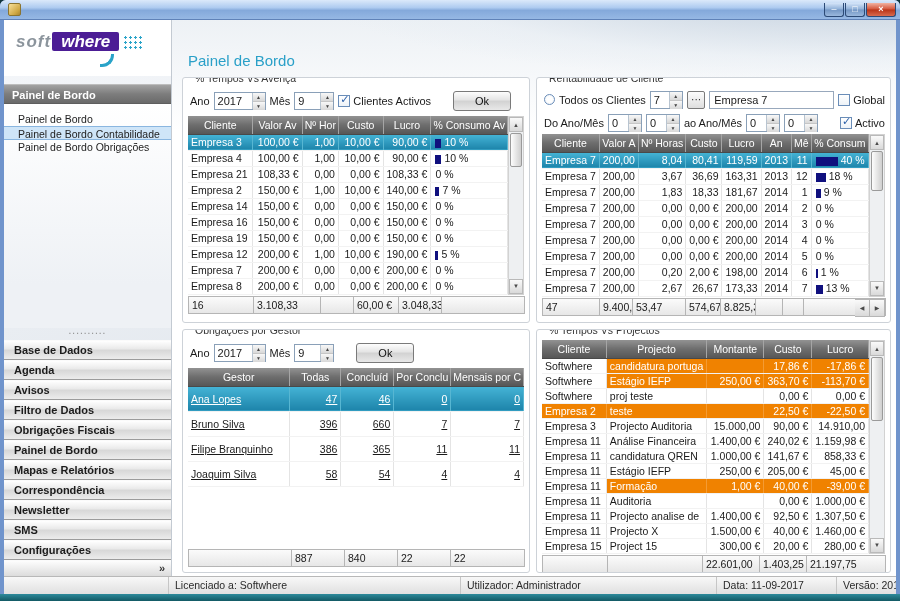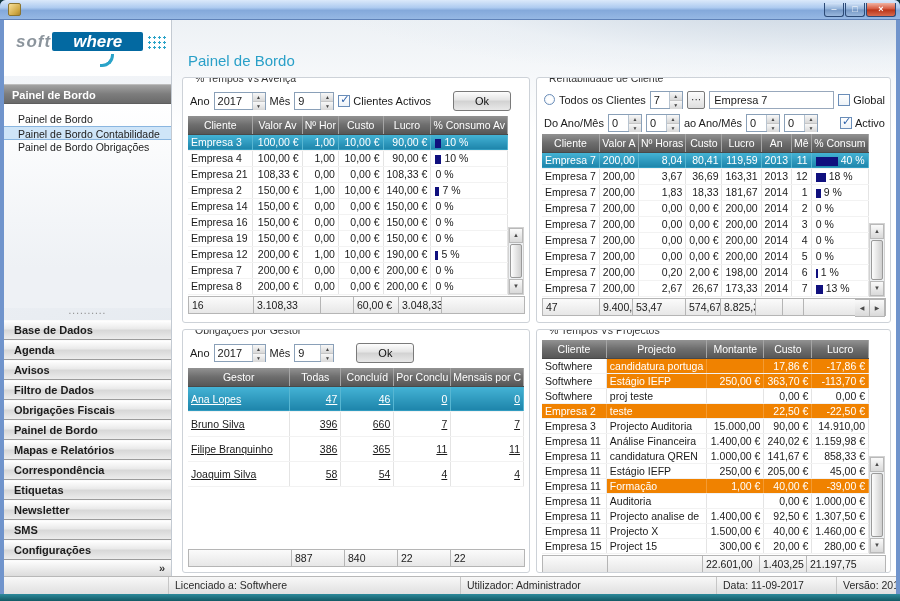--- a/index.html
+++ b/index.html
@@ -20,22 +20,22 @@
 
   
   .mid { flex:1 1 auto; display:flex; padding:0 4px; min-height:0; }
   .app { flex:1; display:flex; background:#fff; min-width:0; }
 
   
   .sidebar { width:168px; flex:0 0 168px; display:flex; flex-direction:column;
     background:linear-gradient(160deg,#f5f7fa,#dde3ea); border-right:1px solid #c3cad2; }
   .logo { height:56px; flex:0 0 56px; background:#fff; padding:12px 0 0 12px; position:relative; }
   .l-soft { color:#8b949c; font-style:italic; font-weight:bold; font-size:17px; letter-spacing:1px; }
-  .l-where { background:#0369a1; color:#fff; font-style:italic; font-weight:bold; font-size:17px;
-    padding:0 21px; border-radius:2px; margin-left:1px; }
+  .l-where { background:#4c1d95; color:#fff; font-style:italic; font-weight:bold; font-size:17px;
+    padding:0 9px; border-radius:2px; margin-left:1px; }
   .l-grid { display:inline-block; width:20px; height:15px; margin-left:4px; vertical-align:middle;
     background-image:radial-gradient(#29a3c8 1.3px, rgba(0,0,0,0) 1.4px); background-size:5px 5px; }
   .l-tail { position:absolute; left:96px; top:34px; width:14px; height:13px;
     border-right:3px solid #29a3c8; border-bottom:3px solid #29a3c8; border-radius:0 0 12px 0; }
   .side-gap { height:8px; flex:0 0 8px; }
   .side-header { height:20px; flex:0 0 20px; line-height:20px; padding-left:8px; color:#fff; font-weight:bold;
     font-size:11px; background:linear-gradient(#a3a3a3,#7d7d7d 50%,#6a6a6a); border-top:1px solid #bdbdbd;
     border-bottom:1px solid #5e5e5e; }
   .subitems { flex:1 1 auto; background:linear-gradient(#ffffff,#eef1f5 80%); padding-top:8px; min-height:0; overflow:hidden; }
   .subitem { height:14px; line-height:14px; font-size:10.5px; color:#222; padding-left:14px;
@@ -87,21 +87,21 @@
   .radio { width:11px; height:11px; border:1px solid #6a8db8; border-radius:50%;
     background:radial-gradient(#ffffff 40%,#e8eef5); flex:0 0 11px; }
   .dots-btn { width:20px; height:18px; border:1px solid #7a7a7a; border-radius:2px; font-size:10px;
     line-height:15px; text-align:center; background:linear-gradient(#fcfcfc,#dedede); cursor:default; }
   .tfield { border:1px solid #98a8bc; background:#fff; height:18px; line-height:16px; padding:0 4px;
     font-size:11px; width:136px; overflow:hidden; }
   .ml-auto { margin-left:auto; }
   .lbl-clip { max-width:32px; overflow:hidden; display:inline-block; }
 
   
-  .twrap { display:flex; flex:0 0 auto; min-width:0;align-items:flex-end; }
+  .twrap { display:flex; flex:0 0 auto; min-width:0; }
   table { border-collapse:collapse; table-layout:fixed; }
   thead th { background:linear-gradient(#929292,#6d6d6d 50%,#575757); color:#fff; font-weight:normal;
     font-size:10.5px; height:18px; border-right:1px solid #a5a5a5; border-bottom:1px solid #494949;
     overflow:hidden; white-space:nowrap; text-align:center; padding:0 2px; cursor:default; }
   tbody td { font-size:10.5px; border-right:1px solid #e4e4e4; border-bottom:1px solid #f2f2f2;
     padding:0 3px; overflow:hidden; white-space:nowrap; color:#1a1a1a; cursor:default; }
   .p1 tbody td, .p2 tbody td { height:16px; }
   .p3 tbody td { height:25px;text-decoration:underline; }
   .p4 tbody td { height:15px; }
   td.num { text-align:right; }
@@ -180,21 +180,20 @@
         <div class="splitter">..........</div>
         <div class="navlist">
             <div class="navbtn">Base de Dados</div>
             <div class="navbtn">Agenda</div>
             <div class="navbtn">Avisos</div>
             <div class="navbtn">Filtro de Dados</div>
             <div class="navbtn">Obrigações Fiscais</div>
             <div class="navbtn">Painel de Bordo</div>
             <div class="navbtn">Mapas e Relatórios</div>
             <div class="navbtn">Correspondência</div>
-            <div class="navbtn">Etiquetas</div>
             <div class="navbtn">Newsletter</div>
             <div class="navbtn">SMS</div>
             <div class="navbtn">Configurações</div>
           </div>
         <div class="side-bottom"><span>»</span></div>
       </div>
 
       <div class="main">
         <div class="main-title">Painel de Bordo</div>
         <div class="grid">

